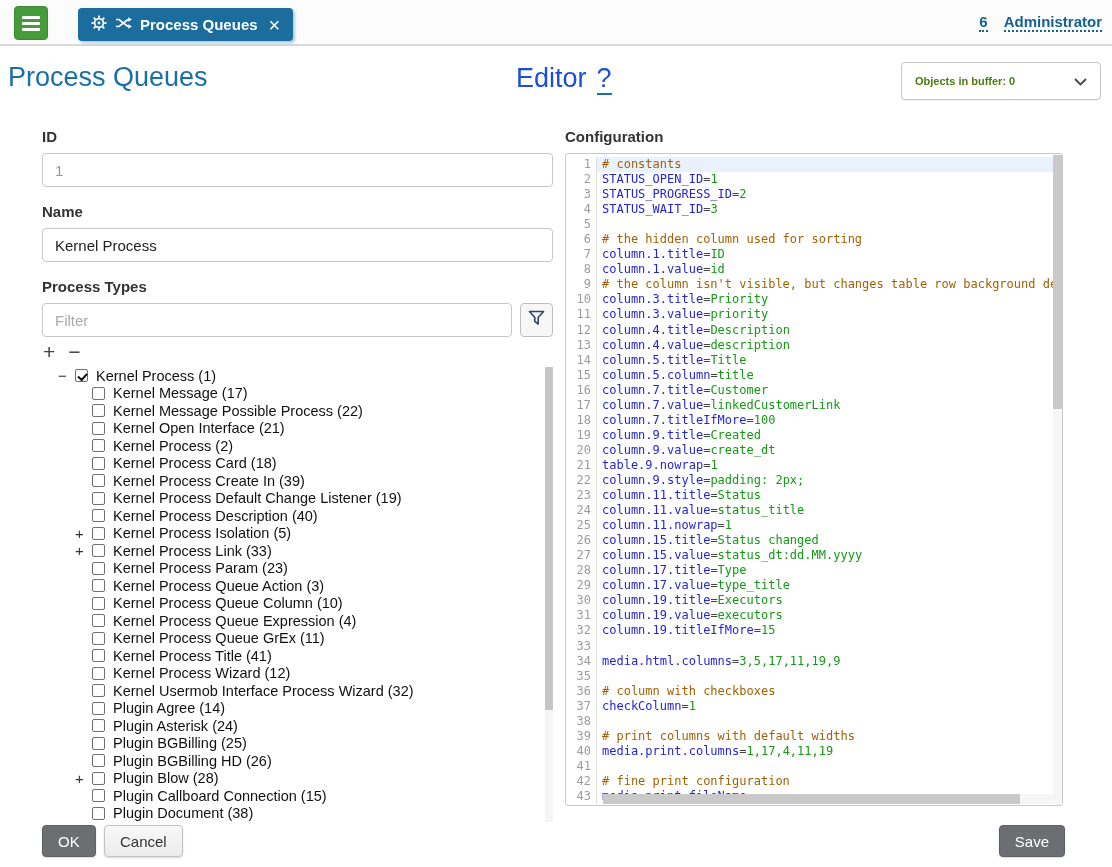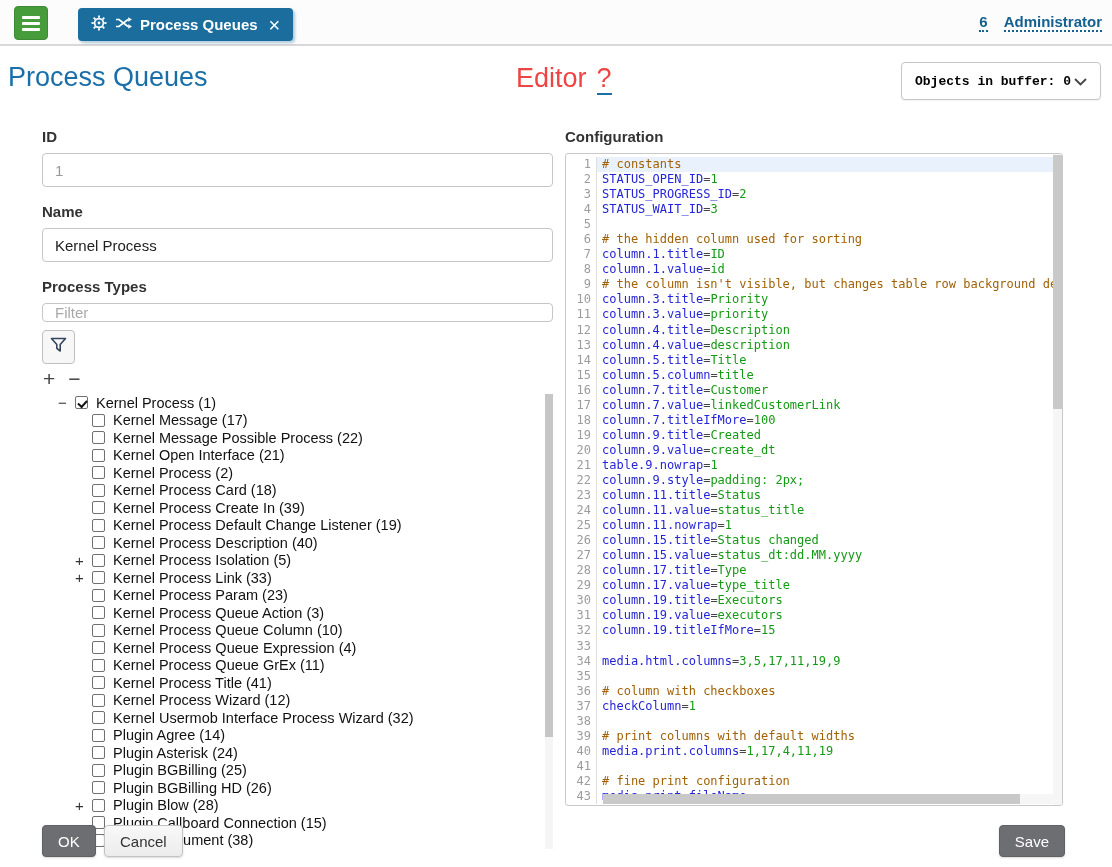--- a/index.html
+++ b/index.html
@@ -12,33 +12,33 @@
   .menu-btn { position:absolute; left:14px; top:6px; width:34px; height:34px; background:#469b3b; border:1px solid #3c8a33; border-radius:4px; display:flex; flex-direction:column; justify-content:center; align-items:center; gap:3px; cursor:pointer; }
   .menu-btn .bar { width:18px; height:3px; background:#fff; border-radius:1px; }
   .tab { position:absolute; left:78px; top:8px; height:33px; background:#1a6d9d; border-radius:4px; display:flex; align-items:center; gap:8px; padding:0 13px; color:#fff; box-shadow:2px 2px 3px rgba(26,109,157,.35); cursor:pointer; }
   .tab-label { font-weight:bold; font-size:15px; white-space:nowrap; }
   .tab-close { font-size:20px; line-height:1; margin-left:3px; cursor:pointer; font-weight:normal; }
   .user-links { position:absolute; right:10px; top:13px; display:flex; gap:16px; font-size:15px; font-weight:bold; }
   .user-links .ulink { color:#14618f; border-bottom:2px dotted #14618f; padding-bottom:0px; cursor:pointer; }
 
   
   .page-title { position:absolute; left:8px; top:62px; font-size:27px; color:#1a6fa9; }
-  .editor-title { position:absolute; left:516px; top:63px; font-size:27px; color:#ef4444; }
+  .editor-title { position:absolute; left:516px; top:63px; font-size:27px; color:#1d4ed8; }
   .help-link { margin-left:10px; border-bottom:2px solid #1a6fa9; cursor:pointer; }
   .buffer-box { position:absolute; right:11px; top:62px; width:200px; height:38px; border:1px solid #c6c6c6; border-radius:4px; background:#fff; display:flex; align-items:center; justify-content:space-between; padding:0 13px; cursor:pointer; box-shadow:0 1px 1px rgba(0,0,0,.05); }
-  .buffer-label { font-size:13px; font-weight:bold; color:#000000;font-family:Liberation Mono, monospace; }
+  .buffer-label { font-size:11px; font-weight:bold; color:#4d7c0f; }
 
   
   .left-col { position:absolute; left:42px; top:128px; width:511px; }
   .field-label { font-size:15px; font-weight:bold; color:#333; margin-bottom:8px; }
   input.text { width:100%; height:34px; border:1px solid #c6c6c6; border-radius:4px; padding:0 12px; font-size:15px; font-family:inherit; color:#222; background:#fff; outline:none; }
   input.text::placeholder { color:#a9a9a9; }
   #id-input { color:#999; }
   .gap16 { height:16px; }
-  .filter-row { display:flex; gap:8px; align-items:stretch;flex-direction:column; }
+  .filter-row { display:flex; gap:8px; align-items:stretch; }
   .filter-row input { flex:1; }
   .filter-btn { width:33px; height:34px; border:1px solid #bfbfbf; border-radius:4px; background:#f7f7f7; display:flex; align-items:center; justify-content:center; cursor:pointer; flex-shrink:0; }
   .pm-row { margin-top:5px; display:flex; gap:13px; font-size:21px; color:#444; line-height:20px; padding-left:1px; }
   .pm-row span { cursor:pointer; }
   .tree-wrap { position:relative; margin-top:5px; height:455px; overflow:hidden; }
   .tree-row { display:flex; align-items:center; height:17.5px; font-size:14.5px; color:#111; cursor:default; }
   .tgl { width:17px; flex-shrink:0; font-size:15px; color:#333; }
   .cb { width:13px; height:13px; border:1px solid #707070; border-radius:2px; background:#fff; flex-shrink:0; position:relative; cursor:pointer; }
   .cb.checked::after { content:""; position:absolute; left:2px; top:2.5px; width:7px; height:4px; border-left:2px solid #111; border-bottom:2px solid #111; transform:rotate(-48deg); }
   .tree-label { margin-left:8px; white-space:nowrap; }

